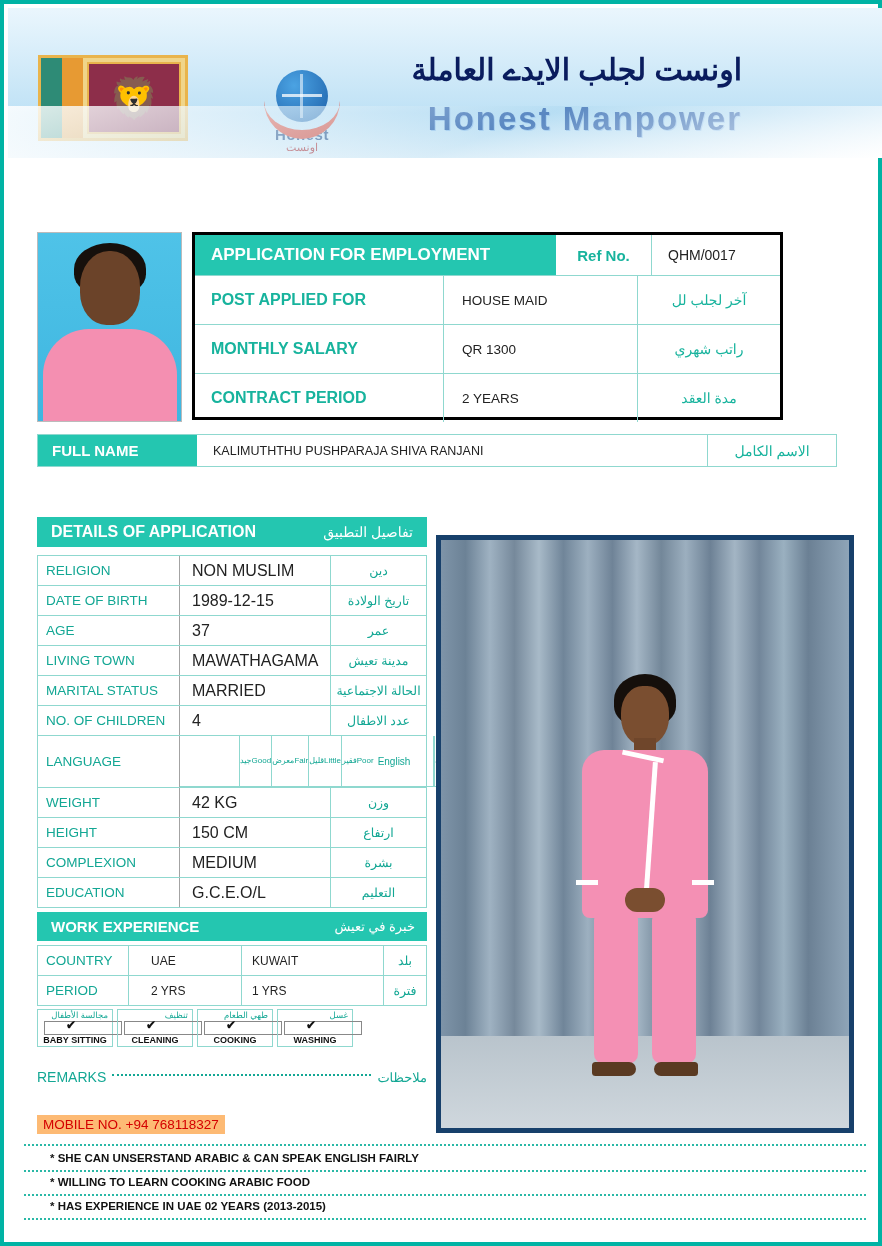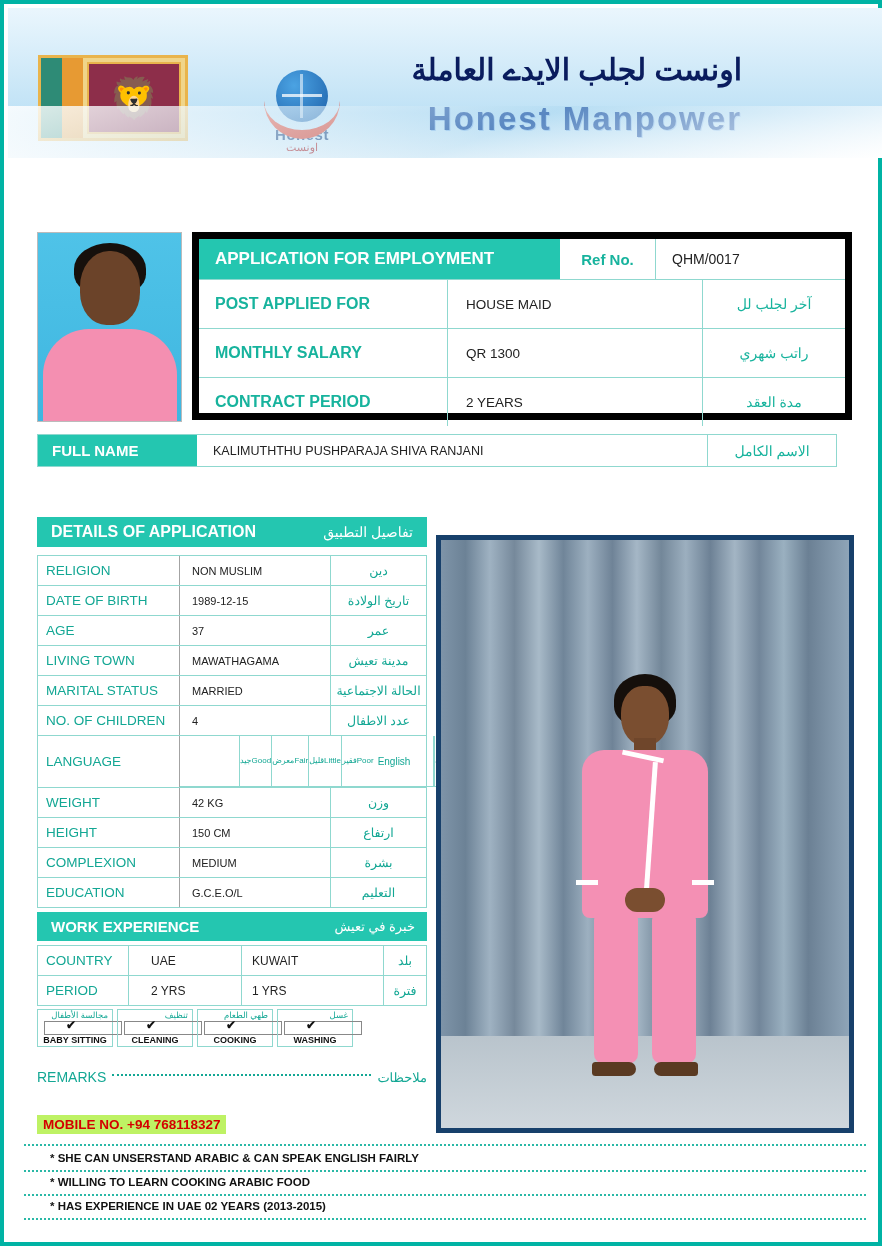--- a/index.html
+++ b/index.html
@@ -94,21 +94,21 @@
     width:134px;height:92px;border-radius:46px 46px 0 0;background:#f48fb1;
   }
   .photo-small .collar{
     position:absolute;left:50%;bottom:48px;transform:translateX(-50%) rotate(-8deg);
     width:66px;height:9px;background:#ffffff;
   }
   .lbl{color:#17b39d;font-size:16px;font-weight:bold;}
   .val{color:#222;font-size:13.5px;}
   .ar{color:#17b39d;font-size:14px;direction:rtl;text-align:right;}
   
-  .appblock{position:absolute;left:188px;top:228px;width:660px;height:188px;border:7px solid #000000;box-sizing:border-box;}
+  .appblock{position:absolute;left:188px;top:228px;width:591px;height:188px;border:3px solid #000000;box-sizing:border-box;}
   .appblock .row1{display:flex;height:40px;border-bottom:1px solid #8fd8cf;}
   .appblock .row1 .t1{flex:0 0 345px;background:#24c6b0;color:#fff;font-size:17px;font-weight:bold;display:flex;align-items:center;padding-left:16px;}
   .appblock .row1 .t2{flex:0 0 95px;display:flex;align-items:center;justify-content:center;color:#17b39d;font-weight:bold;font-size:15px;border-right:1px solid #8fd8cf;}
   .appblock .row1 .t3{flex:1;display:flex;align-items:center;padding-left:16px;font-size:14px;color:#222;}
   .appblock .rowx{display:flex;height:48px;border-bottom:1px solid #8fd8cf;}
   .appblock .rowx:last-child{border-bottom:none;}
   .appblock .rowx .c1{flex:0 0 232px;display:flex;align-items:center;padding-left:16px;border-right:1px solid #8fd8cf;}
   .appblock .rowx .c2{flex:1;display:flex;align-items:center;padding-left:18px;border-right:1px solid #8fd8cf;}
   .appblock .rowx .c3{flex:0 0 142px;display:flex;align-items:center;justify-content:center;}
   
@@ -118,21 +118,21 @@
   .fullname .fn3{flex:0 0 128px;display:flex;align-items:center;justify-content:center;}
   
   .details-head{position:absolute;left:33px;top:513px;width:390px;height:30px;background:#24c6b0;display:flex;align-items:center;}
   .details-head .dh1{color:#fff;font-size:16px;font-weight:bold;padding-left:14px;flex:1;}
   .details-head .dh2{color:#ffffff;font-size:14px;padding-right:14px;direction:rtl;text-align:center;}
   .details{position:absolute;left:33px;top:551px;width:390px;border:1px solid #8fd8cf;box-sizing:border-box;}
   .details .r{display:flex;border-bottom:1px solid #8fd8cf;height:29px;}
   .details .r:last-child{border-bottom:none;}
   .details .r .a{flex:0 0 133px;display:flex;align-items:center;padding-left:8px;border-right:1px solid #a3a3a3;}
   .details .r .a span{font-size:13.5px;color:#13a794;font-weight:normal;}
-  .details .r .b{flex:1;display:flex;align-items:center;padding-left:12px;border-right:1px solid #8fd8cf;font-size:11px;color:#222;}
+  .details .r .b{flex:1;display:flex;align-items:center;padding-left:12px;border-right:1px solid #8fd8cf;font-size:16px;color:#222;}
   .details .r .c{flex:0 0 95px;display:flex;align-items:center;justify-content:center;font-size:12.5px;color:#13a794;direction:rtl;}
   .details .rlang{height:51px;}
   .langgrid{flex:1;display:flex;flex-direction:row;border-right:1px solid #8fd8cf;}
   .langgrid .lg-row{display:flex;flex:1;}
   .langgrid .lg-row.head .cellx{font-size:8px;color:#13a794;text-align:center;line-height:1.05;padding-top:1px;}
   .langgrid .cellx{border-right:1px solid #8fd8cf;border-bottom:1px solid #8fd8cf;display:flex;align-items:center;justify-content:center;font-size:10px;color:#13a794;}
   .langgrid .cellx:last-child{border-right:none;}
   .langgrid .lg-row:last-child .cellx{border-bottom:none;}
   .langgrid .w-name{flex:0 0 55px;justify-content:flex-start;padding-left:4px;}
   .langgrid .w-c{flex:1;}
@@ -155,21 +155,21 @@
   .skill .box{position:absolute;left:6px;top:11px;width:76px;height:12px;border:1px solid #888;}
   .skill .tick{position:absolute;left:28px;top:8px;font-size:12px;color:#111;font-weight:bold;}
   .skill .nm{position:absolute;left:0;right:0;bottom:1px;text-align:center;font-size:9px;font-weight:bold;color:#111;}
   
   .remarks{position:absolute;left:33px;top:1060px;width:390px;height:26px;display:flex;align-items:center;}
   .remarks .rk{font-size:14px;color:#13a794;}
   .remarks .dots{flex:1;border-bottom:2px dotted #13a794;margin:0 6px 4px 6px;}
   .remarks .ra{font-size:13px;color:#13a794;direction:rtl;}
   
   .mobile-wrap{position:absolute;left:33px;top:1108px;width:390px;height:24px;display:flex;align-items:center;}
-  .mobile{background:#bef264;color:#d40000;font-weight:bold;font-size:13.5px;padding:2px 6px;}
+  .mobile{background:#fdba74;color:#d40000;font-weight:normal;font-size:13.5px;padding:2px 6px;}
   
   .dotline{position:absolute;left:20px;width:842px;border-top:2px dotted #2ab8a6;}
   .note{position:absolute;left:46px;font-size:11.5px;font-weight:bold;color:#111;}
   
   .photo-big{
     position:absolute;left:432px;top:531px;width:418px;height:598px;
     border:5px solid #17406b;box-sizing:border-box;
     background:linear-gradient(90deg,#7e94a8 0%,#6c8296 6%,#9fb2c2 12%,#76899b 18%,#a8bac8 24%,#708599 30%,#9db0c0 36%,#6f8397 42%,#a5b7c6 48%,#738799 54%,#9cafbf 60%,#6d8195 66%,#a3b5c4 72%,#72869a 78%,#9ab0c0 84%,#6b8094 90%,#8fa5b8 100%);
     overflow:hidden;
   }

